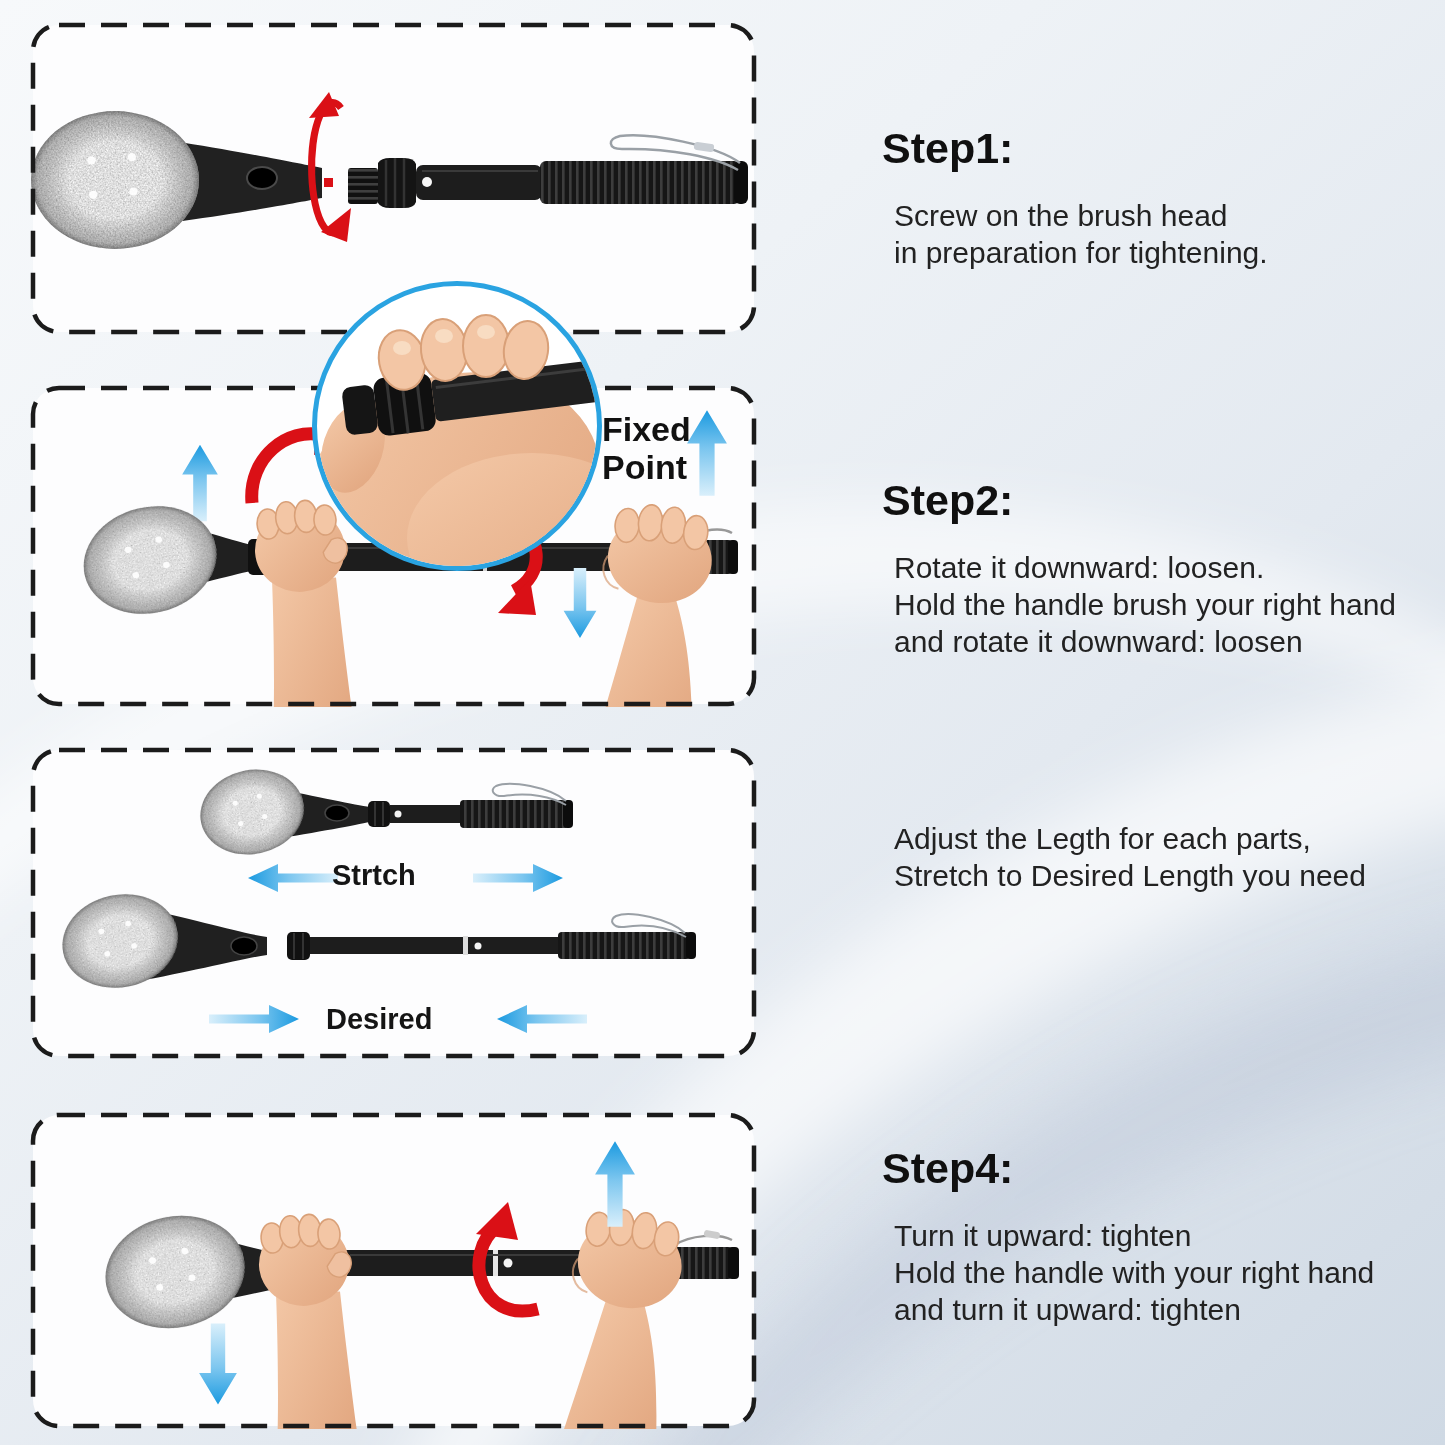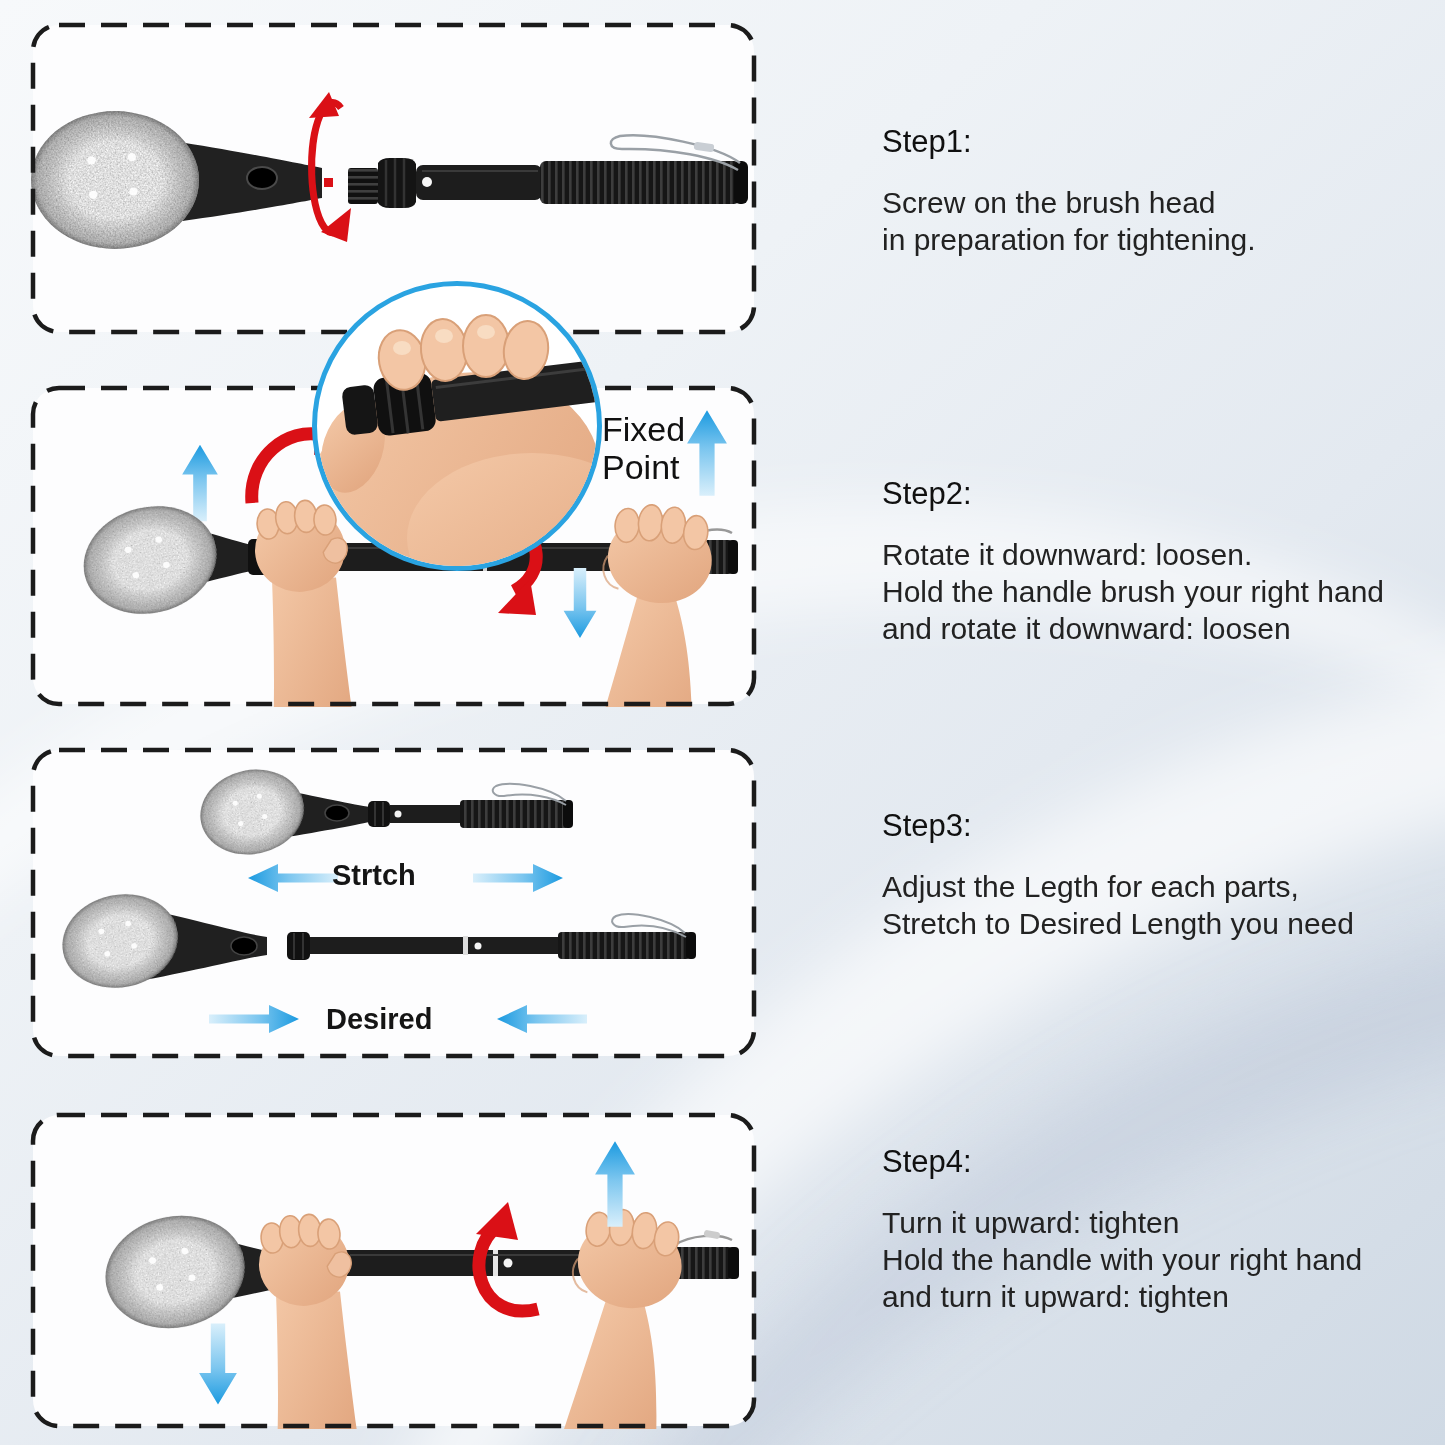--- a/index.html
+++ b/index.html
@@ -20,34 +20,34 @@
   #panel3{top:747px}
   #panel4{top:1112px}
   .panel svg{display:block}
 
   .inset-circle{
     position:absolute;left:312px;top:281px;width:280px;height:280px;
     border-radius:50%;border:5px solid #2aa3e1;background:#fff;overflow:hidden;z-index:6;
   }
   .fixed-point{
     position:absolute;left:602px;top:410px;z-index:7;
-    font-size:34px;font-weight:normal;line-height:38px;color:#111;white-space:pre-line;
+    font-size:34px;font-weight:bold;line-height:38px;color:#111;white-space:pre-line;
   }
 
   .label-overlay{position:absolute;z-index:7;font-weight:bold;color:#151515;text-align:left}
   #stretch-label{left:332px;top:859px;width:140px;font-size:29px}
   #compress-label{left:326px;top:1003px;width:160px;font-size:29px}
 
   .step{position:absolute;left:882px;width:545px;z-index:2}
   #step1{top:124px}
   #step2{top:476px}
   #step3{top:808px}
   #step4{top:1144px}
-  .step-heading{font-size:31px;font-weight:normal;margin:0 0 24px 0;color:#101010}
-  .step-body{font-size:30px;line-height:37px;margin:0;white-space:pre-line;color:#222}
+  .step-heading{font-size:43px;font-weight:bold;margin:0 0 24px 0;color:#101010}
+  .step-body{font-size:30px;line-height:37px;margin:12px;white-space:pre-line;color:#222}
 </style>
 </head>
 <body>
 
 <div class="swirl" id="sw1"></div>
 <div class="swirl" id="sw2"></div>
 <div class="swirl" id="sw3"></div>
 <div class="swirl" id="sw4"></div>
 
 <svg width="0" height="0" style="position:absolute" aria-hidden="true">
@@ -310,21 +310,20 @@
   <p class="step-body">Screw on the brush head
 in preparation for tightening.</p>
 </div>
 <div class="step" id="step2">
   <h2 class="step-heading">Step2:</h2>
   <p class="step-body">Rotate it downward: loosen.
 Hold the handle brush your right hand
 and rotate it downward: loosen</p>
 </div>
 <div class="step" id="step3">
-  <h2 class="step-heading">Step3:</h2>
   <p class="step-body">Adjust the Legth for each parts,
 Stretch to Desired Length you need</p>
 </div>
 <div class="step" id="step4">
   <h2 class="step-heading">Step4:</h2>
   <p class="step-body">Turn it upward: tighten
 Hold the handle with your right hand
 and turn it upward: tighten</p>
 </div>
 

